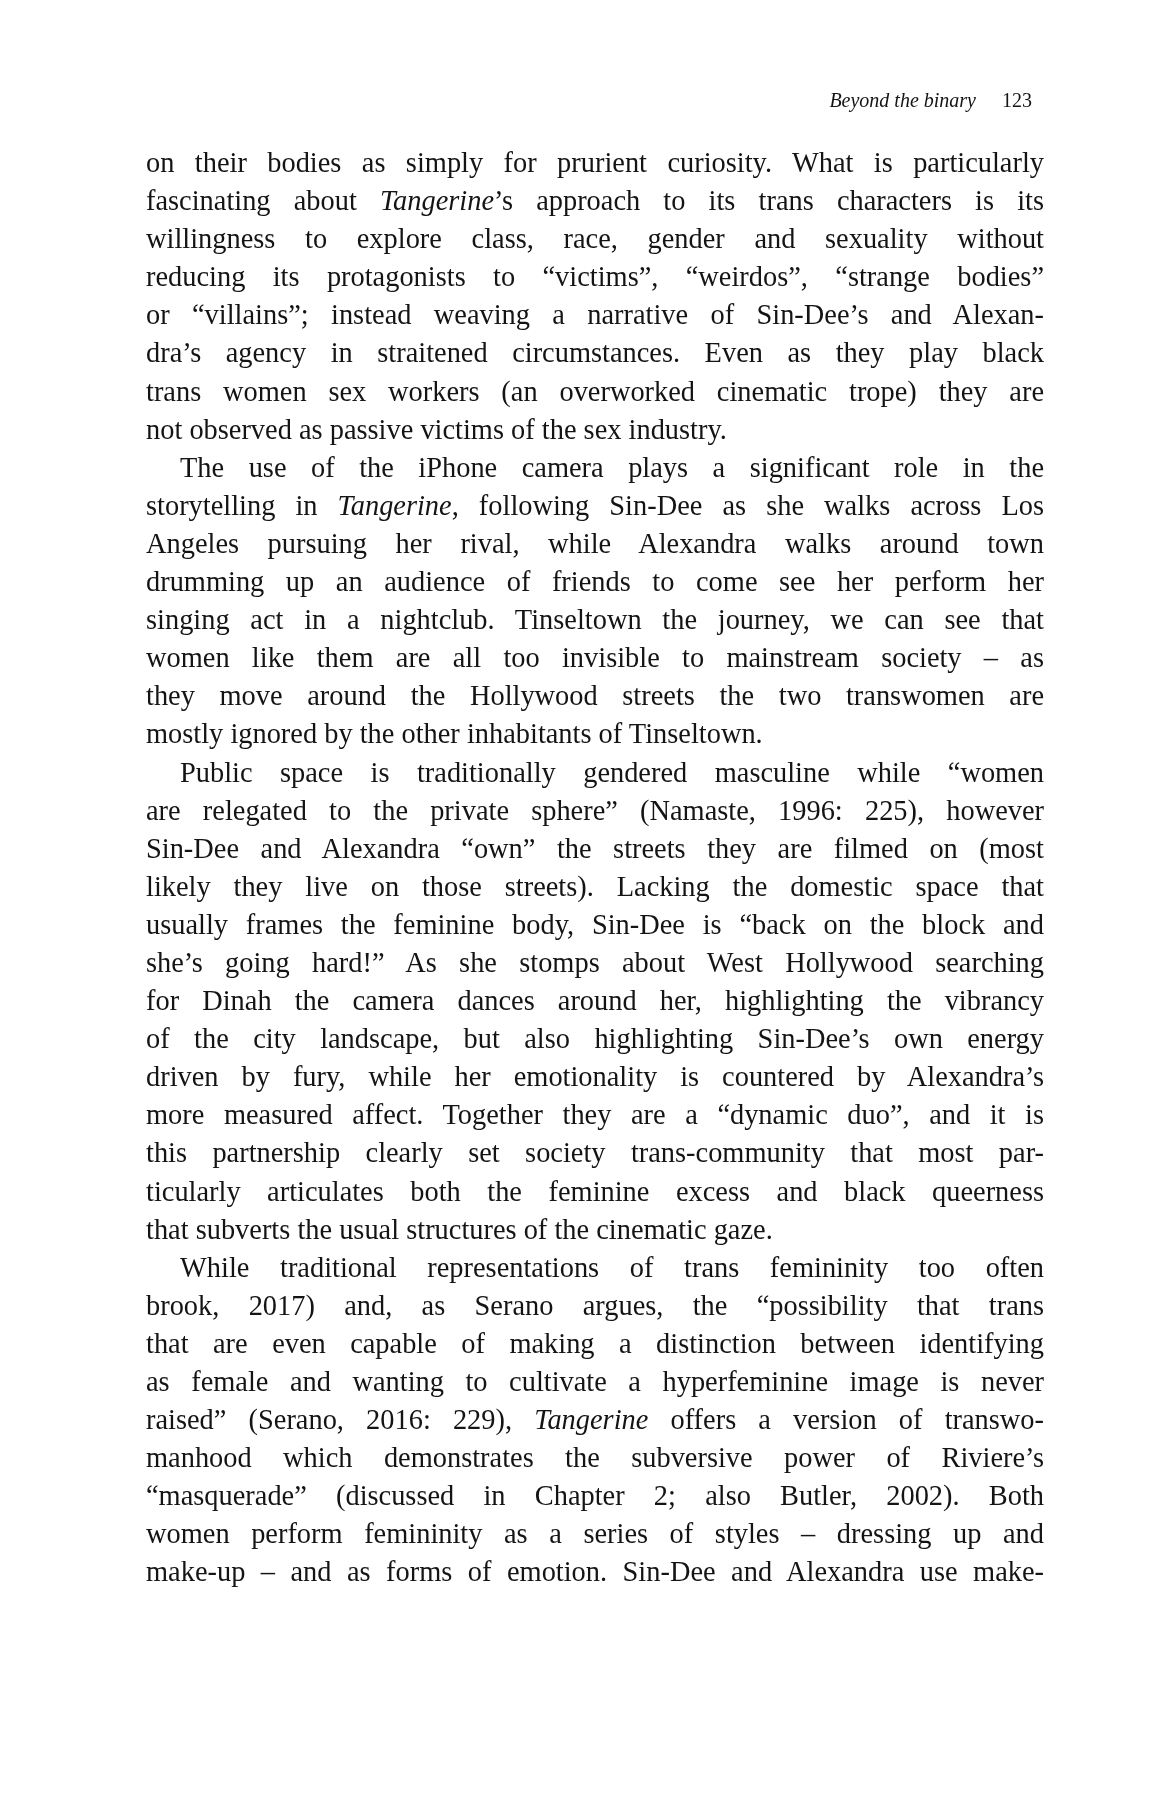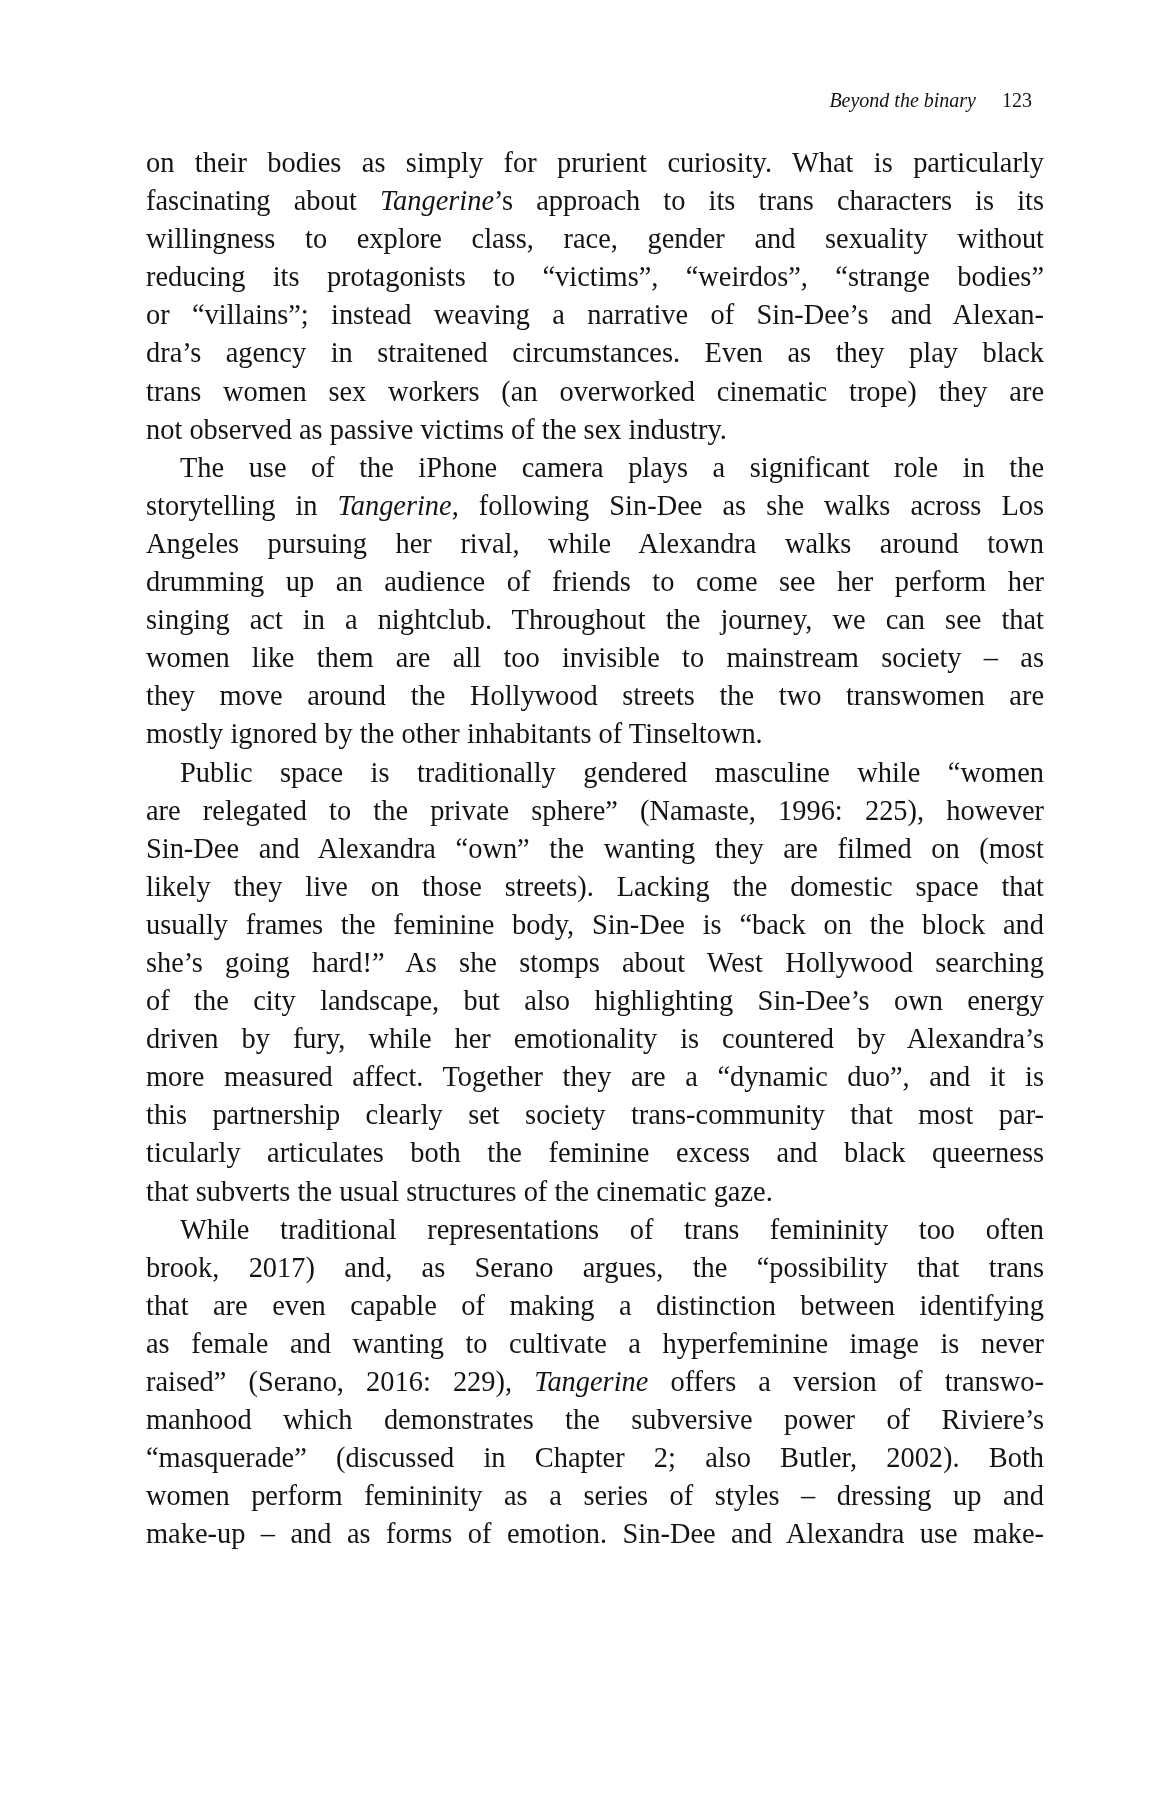--- a/index.html
+++ b/index.html
@@ -40,32 +40,33 @@
         <span class="line"><span>or “villains”; instead weaving a narrative of Sin-Dee’s and Alexan-</span></span>
         <span class="line"><span>dra’s agency in straitened circumstances. Even as they play black</span></span>
         <span class="line"><span>trans women sex workers (an overworked cinematic trope) they are</span></span>
         <span class="line last"><span>not observed as passive victims of the sex industry.</span></span>
       </div>
       <div>
         <span class="line indent"><span>The use of the iPhone camera plays a significant role in the</span></span>
         <span class="line"><span>storytelling in </span><i>Tangerine</i><span>, following Sin-Dee as she walks across Los</span></span>
         <span class="line"><span>Angeles pursuing her rival, while Alexandra walks around town</span></span>
         <span class="line"><span>drumming up an audience of friends to come see her perform her</span></span>
-        <span class="line"><span>singing act in a nightclub. Throughout the journey, we can see that</span></span>
+        <span class="line"><span>singing act in a nightclub. Tinseltown the journey, we can see that</span></span>
         <span class="line"><span>women like them are all too invisible to mainstream society – as</span></span>
         <span class="line"><span>they move around the Hollywood streets the two transwomen are</span></span>
         <span class="line last"><span>mostly ignored by the other inhabitants of Tinseltown.</span></span>
       </div>
       <div>
         <span class="line indent"><span>Public space is traditionally gendered masculine while “women</span></span>
         <span class="line"><span>are relegated to the private sphere” (Namaste, 1996: 225), however</span></span>
-        <span class="line"><span>Sin-Dee and Alexandra “own” the wanting they are filmed on (most</span></span>
+        <span class="line"><span>Sin-Dee and Alexandra “own” the streets they are filmed on (most</span></span>
         <span class="line"><span>likely they live on those streets). Lacking the domestic space that</span></span>
         <span class="line"><span>usually frames the feminine body, Sin-Dee is “back on the block and</span></span>
         <span class="line"><span>she’s going hard!” As she stomps about West Hollywood searching</span></span>
+        <span class="line"><span>for Dinah the camera dances around her, highlighting the vibrancy</span></span>
         <span class="line"><span>of the city landscape, but also highlighting Sin-Dee’s own energy</span></span>
         <span class="line"><span>driven by fury, while her emotionality is countered by Alexandra’s</span></span>
         <span class="line"><span>more measured affect. Together they are a “dynamic duo”, and it is</span></span>
         <span class="line"><span>this partnership clearly set society trans-community that most par-</span></span>
         <span class="line"><span>ticularly articulates both the feminine excess and black queerness</span></span>
         <span class="line last"><span>that subverts the usual structures of the cinematic gaze.</span></span>
       </div>
       <div>
         <span class="line indent"><span>While traditional representations of trans femininity too often</span></span>
         <span class="line"><span>brook, 2017) and, as Serano argues, the “possibility that trans</span></span>

